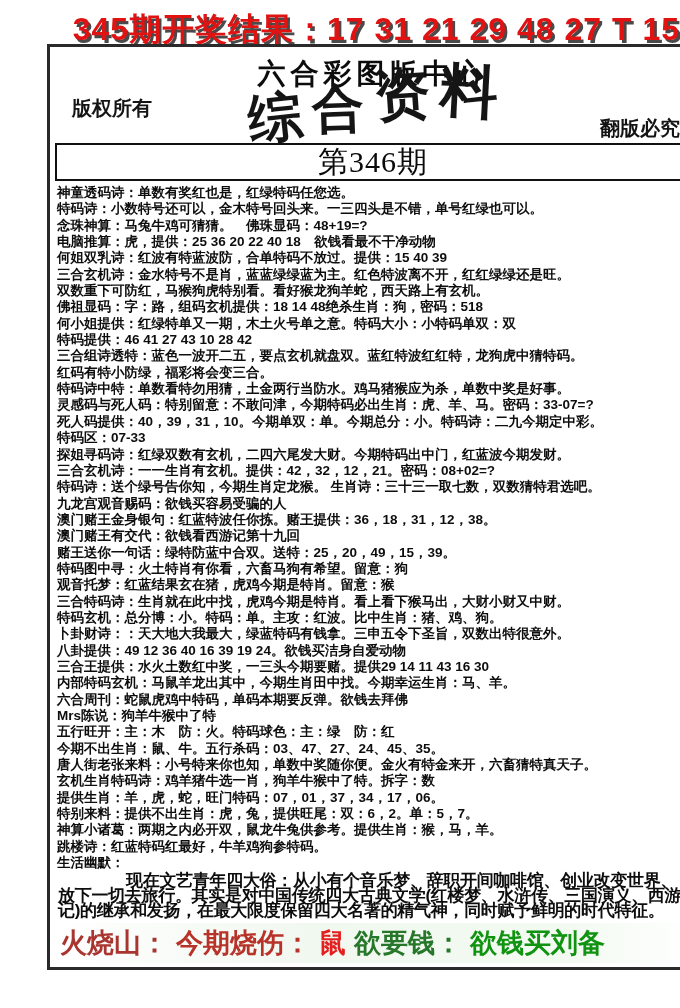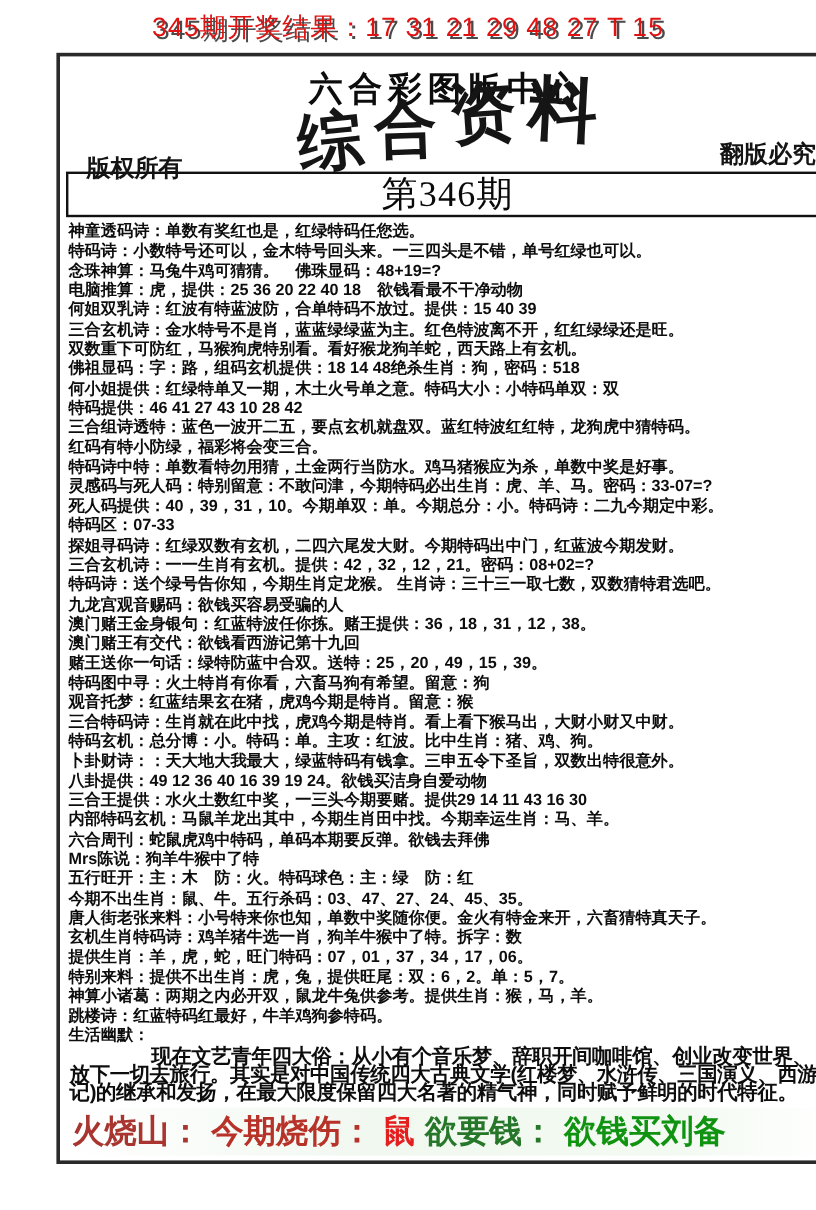--- a/index.html
+++ b/index.html
@@ -2,22 +2,22 @@
 <html><head>
 <meta charset="utf-8">
 <style>
   html,body{margin:0;padding:0;}
   body{
     width:680px;height:1008px;position:relative;background:#ffffff;
     font-family:"Liberation Sans", sans-serif;color:#111;overflow:hidden;
   }
   
   .top-title{
-    position:absolute;top:8px;left:0;width:100%;text-align:center;
-    font-size:22px;font-weight:normal;color:#e01212;
+    position:absolute;top:8px;left:0;width:100%;text-align:right;
+    font-size:32px;font-weight:bold;color:#e01212;
     text-shadow:2.5px 2.5px 0 #4a4a4a;letter-spacing:1px;white-space:nowrap;
   }
   
   .main-box{
     position:absolute;left:47px;top:44px;width:652px;height:926px;
     border:3px solid #2a2a2a;background:#fff;box-sizing:border-box;
     display:flex;flex-direction:column;
   }
   .header{position:relative;height:96px;flex:none;}
   .center-title{
@@ -32,21 +32,21 @@
     font-family:"Liberation Serif", serif;font-weight:bold;color:#151515;line-height:1;
   }
   .stamp .c0{font-size:54px;transform:translateY(26px) rotate(-6deg);}
   .stamp .c1{font-size:52px;transform:translateY(18px) rotate(-2deg);}
   .stamp .c2{font-size:56px;transform:translateY(2px) rotate(-4deg);}
   .stamp .c3{font-size:58px;transform:translateY(-2px) rotate(3deg);}
   .corner{
     position:absolute;font-size:20px;font-weight:bold;color:#141414;
     font-family:"Liberation Serif", serif;white-space:nowrap;
   }
-  .corner.left{left:22px;top:80px;}
+  .corner.left{left:22px;top:48px;}
   .corner.right{right:16px;top:68px;}
   .issue-box{
     flex:none;margin:0 5px;height:38px;border:2px solid #111;
     display:flex;align-items:center;justify-content:center;
     font-family:"Liberation Serif", serif;font-size:30px;color:#0a0a0a;
     letter-spacing:1px;box-sizing:border-box;text-align:right;
   }
   .lines{flex:none;padding:4px 7px 0 7px;}
   .line{
     font-size:13.5px;font-weight:bold;line-height:16.35px;color:#0d0d0d;

